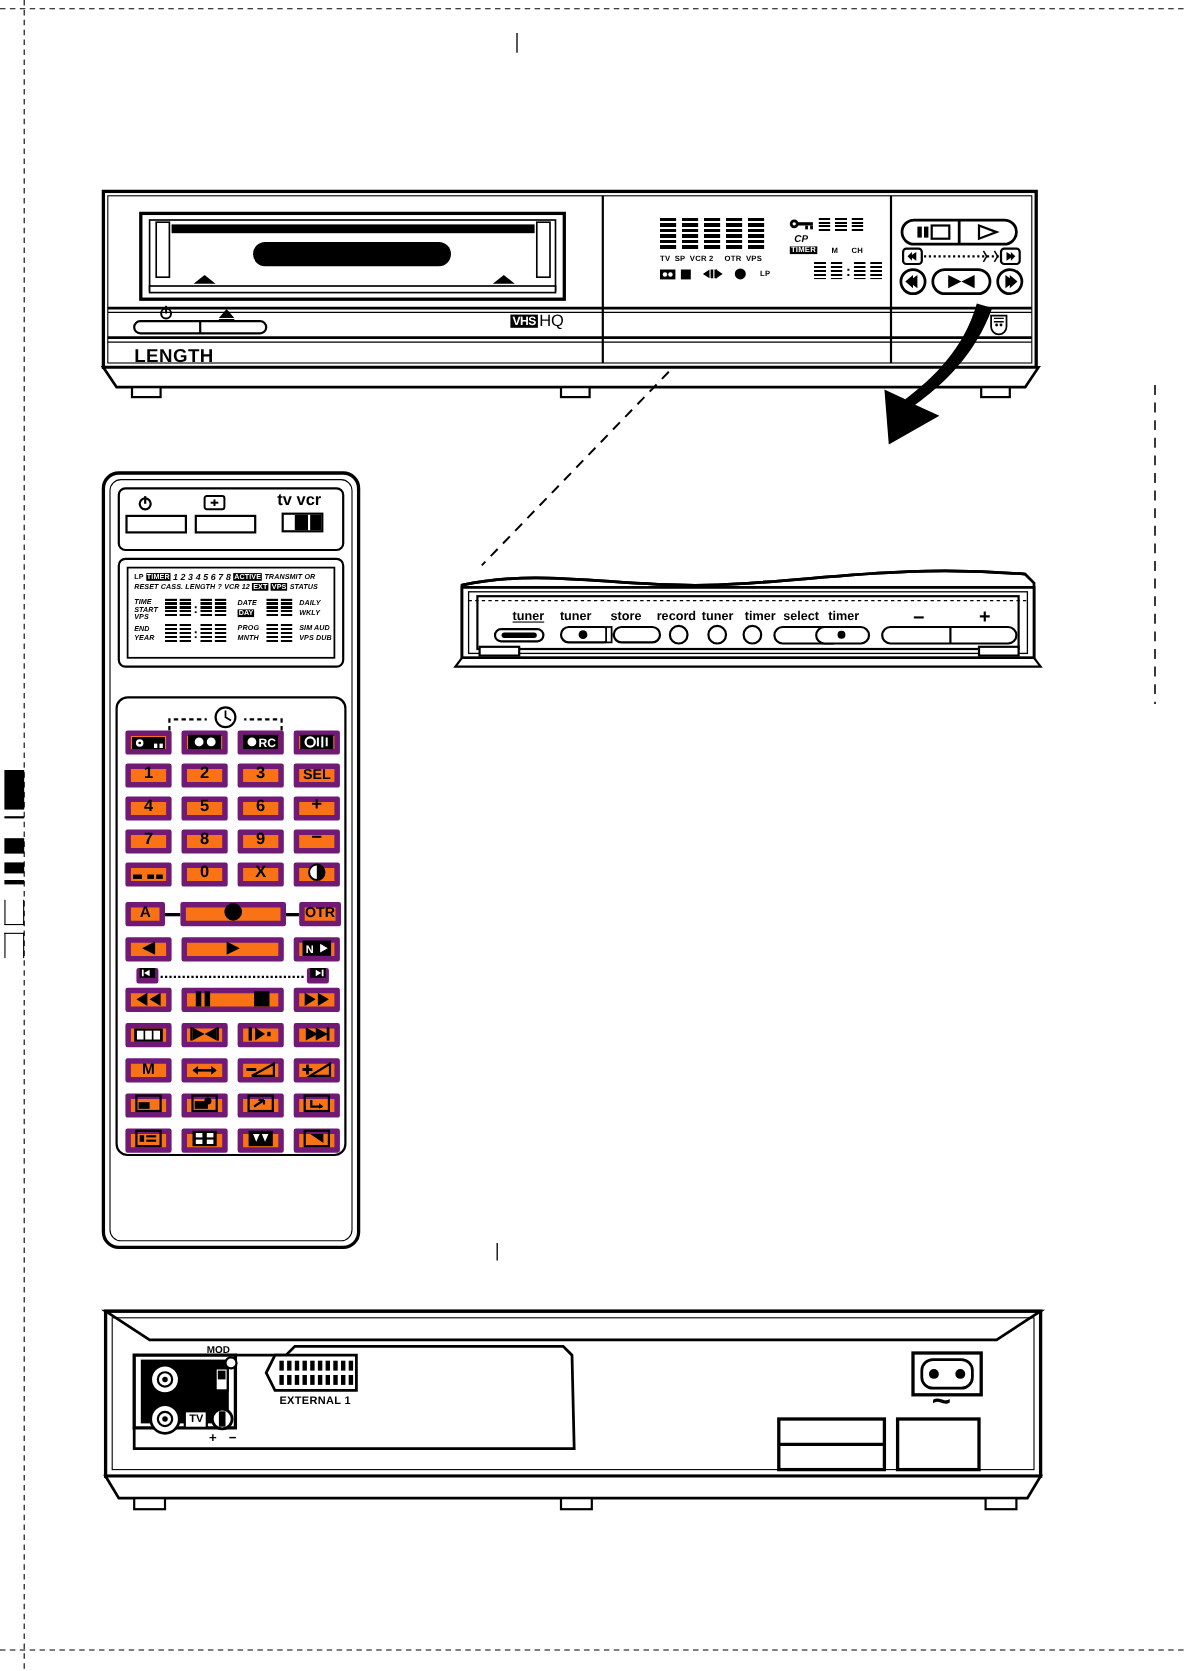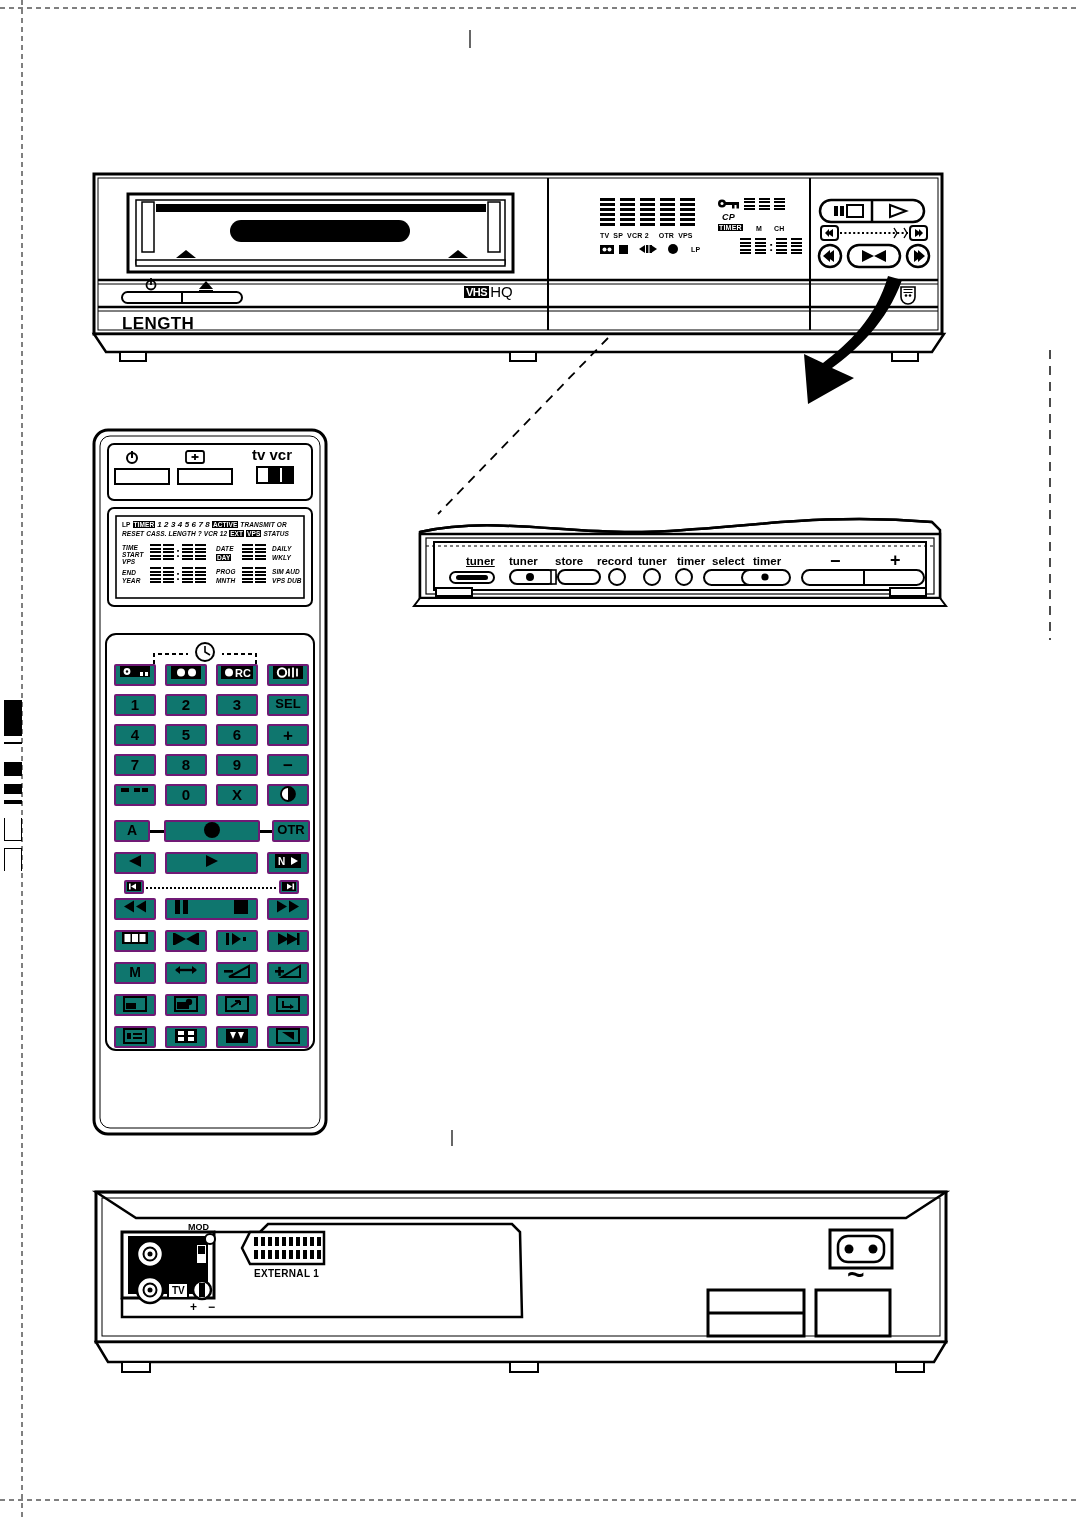--- a/index.html
+++ b/index.html
@@ -7,22 +7,22 @@
        font-family:"Liberation Sans",sans-serif;color:#000;}
   .pg{position:absolute;inset:0;}
   .abs{position:absolute;}
   svg{display:block;overflow:visible;}
   .lbl{position:absolute;font-weight:bold;white-space:nowrap;}
   
   .croprule{position:absolute;background:#000;}
   .tiny{font-size:7px;font-weight:bold;letter-spacing:.2px;}
   .inv{background:#000;color:#fff;padding:0 1px;}
   .btnlbl{font-size:11.5px;font-weight:bold;}
-  .rc-key{position:absolute;box-sizing:border-box;border:2px solid #701a75;
-          background:#0f766e;border-radius:2px;display:flex;align-items:flex-start;
+  .rc-key{position:absolute;box-sizing:border-box;border:5px solid #701a75;
+          background:#f97316;border-radius:2px;display:flex;align-items:flex-end;
           justify-content:center;font-weight:bold;}
   .lcdtxt{position:absolute;font-size:6.5px;font-weight:bold;font-style:italic;
           white-space:nowrap;letter-spacing:.1px;}
   .lcdtxt.ni{font-style:normal;}
   .blk{background:#000;color:#fff;}
 </style>
 </head>
 <body>
 
 <div class="pg">

